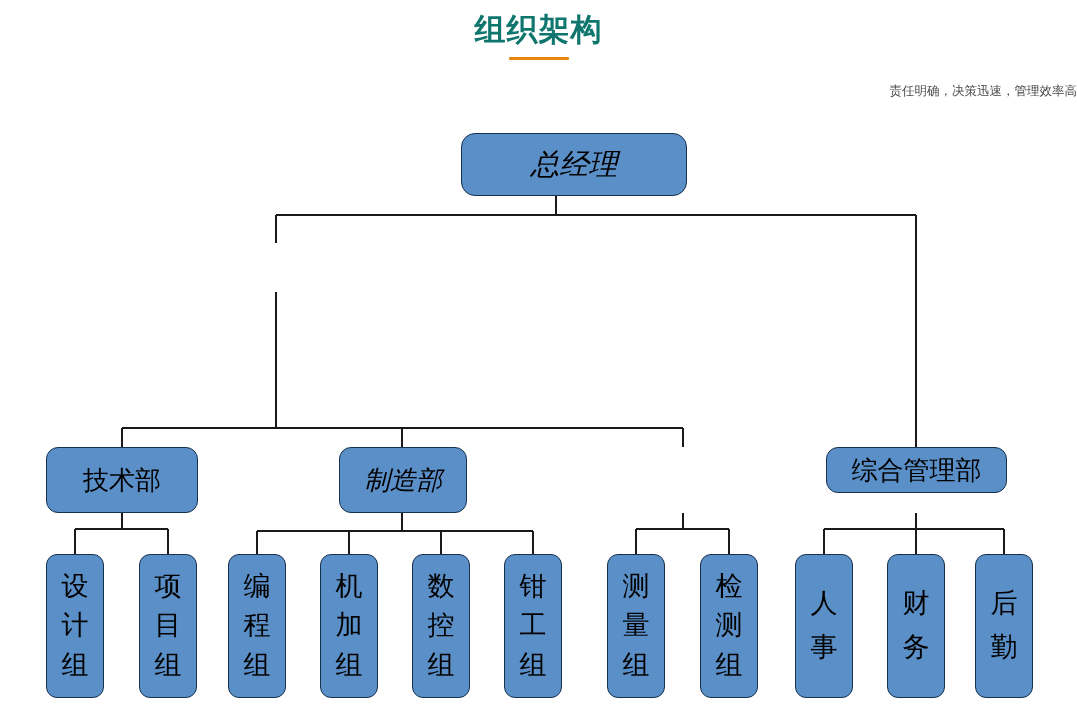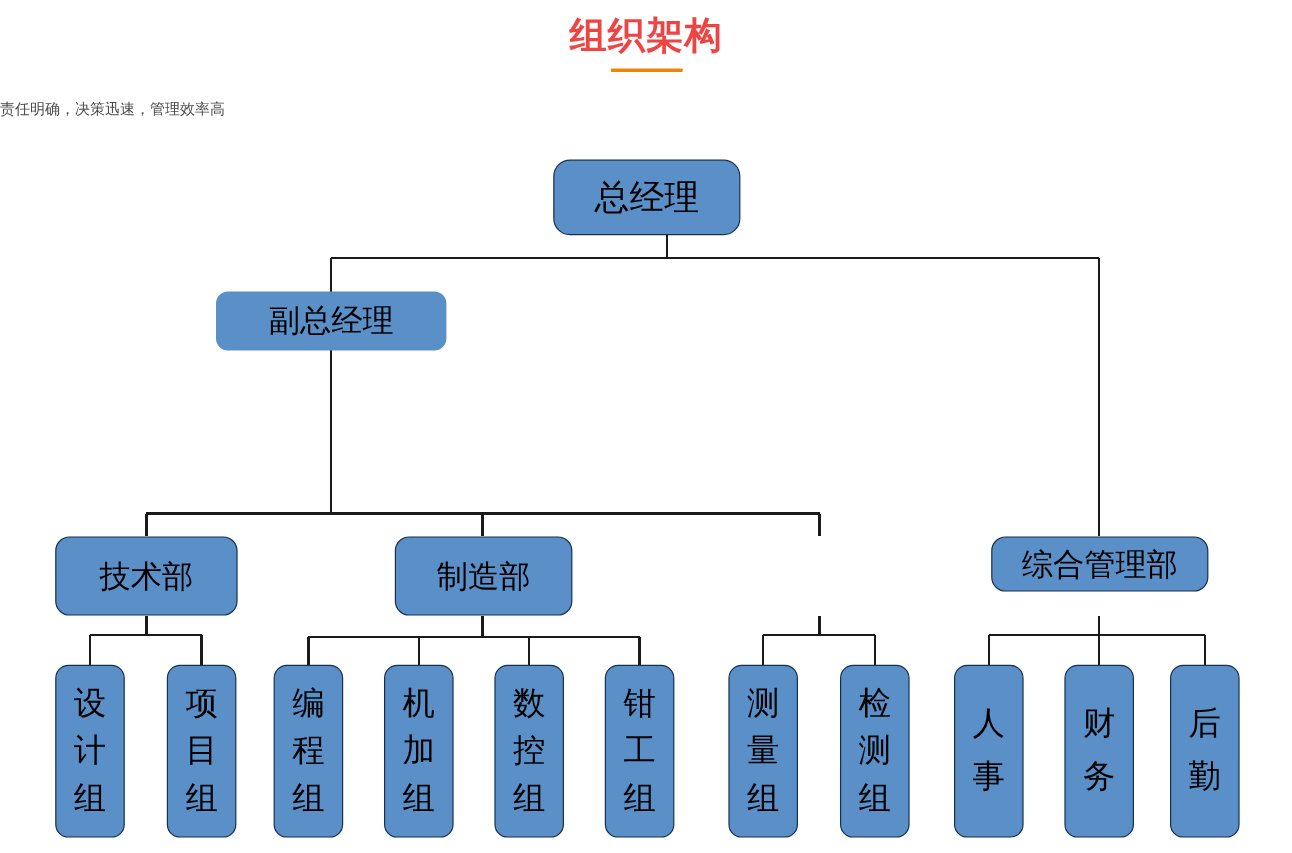--- a/index.html
+++ b/index.html
@@ -21,39 +21,39 @@
   
   .page-title {
     position: absolute;
     left: 0;
     top: 10px;
     width: 1077px;
     text-align: center;
     font-family: "Liberation Sans", "DejaVu Sans", sans-serif;
     font-size: 31px;
     font-weight: bold;
-    color: #ef4444;
+    color: #0f766e;
     letter-spacing: 1px;
     line-height: 40px;
   }
   .title-divider {
     position: absolute;
     left: 509px;
     top: 57px;
     width: 60px;
     height: 3px;
     background: #e8870c;
     border-radius: 1px;
   }
   .page-subtitle {
     position: absolute;
     left: 0;
     top: 82px;
     width: 1077px;
-    text-align: left;
+    text-align: right;
     font-family: "Liberation Sans", "DejaVu Sans", sans-serif;
     font-size: 12.5px;
     color: #4a4a4a;
     line-height: 18px;
   }
 
   
   #wires {
     position: absolute;
     left: 0;
@@ -155,26 +155,25 @@
     <path d="M 636 529 L 636 554"></path>
     <path d="M 729 529 L 729 554"></path>
 
     <path d="M 916 513 L 916 529"></path>
     <path d="M 824 529 L 1004 529"></path>
     <path d="M 824 529 L 824 554"></path>
     <path d="M 916 529 L 916 554"></path>
     <path d="M 1004 529 L 1004 554"></path>
   </svg>
 
-  <div class="node top" style="left:461px; top:133px; width:156px; height:63px;">总经理</div>
-
-  <div class="node vp" style="left:180px; top:243px; width:192px; height:49px;">副总经理</div>
+  <div class="node top" style="left:461px; top:133px; width:226px; height:63px;font-style:italic;">总经理</div>
+
 
   <div class="node dept" style="left:46px; top:447px; width:152px; height:66px;">技术部</div>
-  <div class="node dept" style="left:329px; top:447px; width:148px; height:66px;">制造部</div>
+  <div class="node dept" style="left:339px; top:447px; width:128px; height:66px;font-style:italic;">制造部</div>
   <div class="node dept" style="left:826px; top:447px; width:181px; height:46px;">综合管理部</div>
 
   <div class="node leaf" style="left:46px; top:554px; width:58px; height:144px;">
     <span class="leaf-char">设</span>
     <span class="leaf-char">计</span>
     <span class="leaf-char">组</span>
   </div>
 
   <div class="node leaf" style="left:139px; top:554px; width:58px; height:144px;">
     <span class="leaf-char">项</span>

